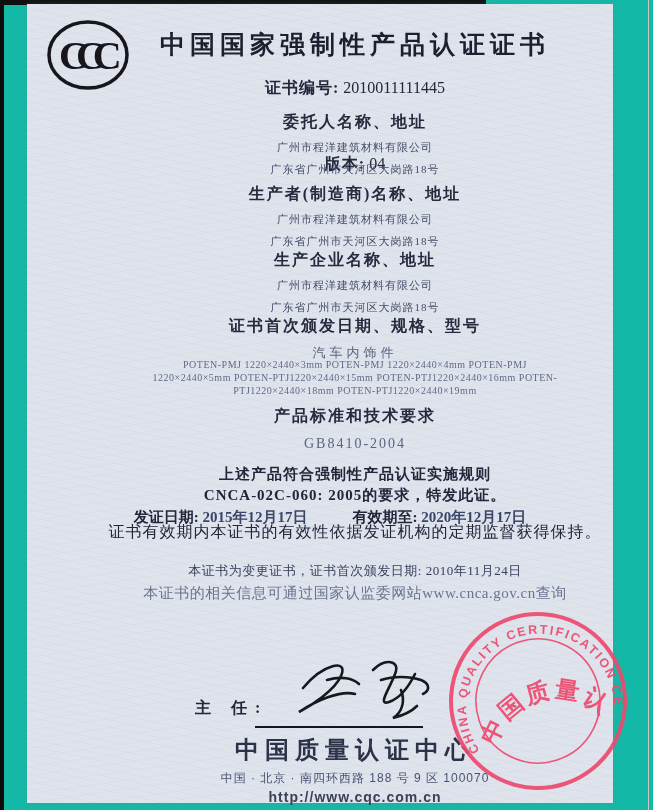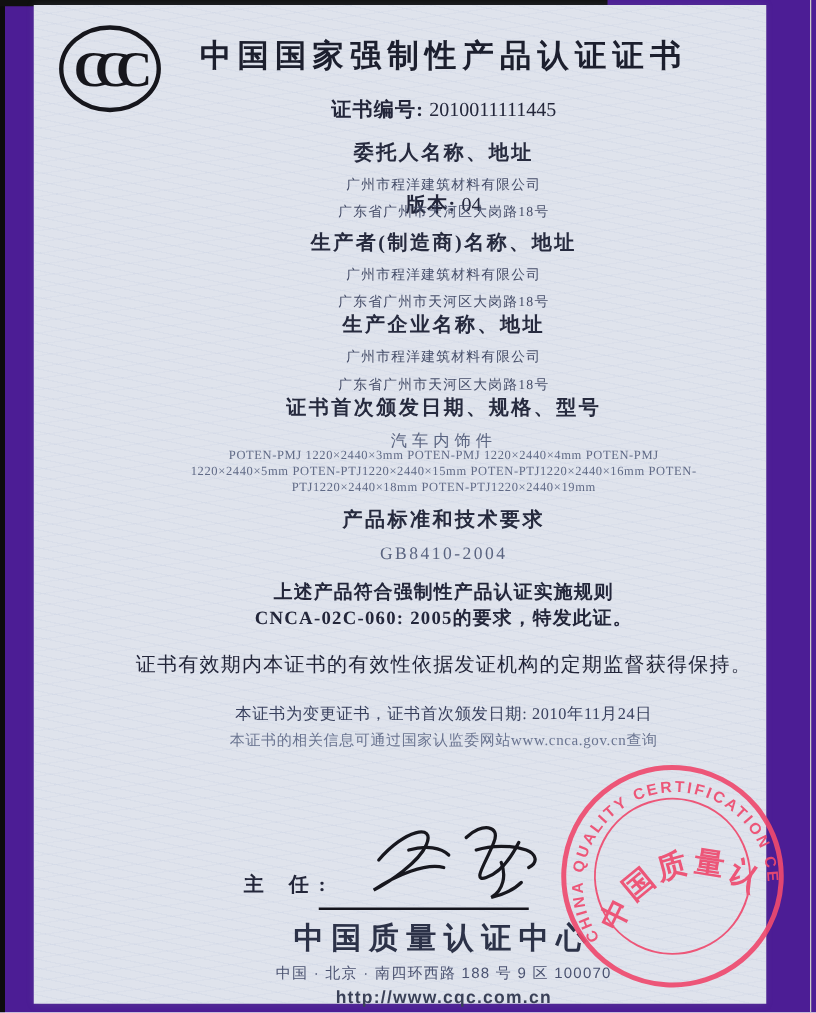--- a/index.html
+++ b/index.html
@@ -1,16 +1,16 @@
 <!DOCTYPE html>
 <html><head>
 <meta charset="utf-8">
 <style>
   html,body{margin:0;padding:0;background:#f6f6f4;}
-  .stage{position:relative;width:653px;height:810px;background:#4c1d95;overflow:hidden;
+  .stage{position:relative;width:653px;height:810px;background:#14b8a6;overflow:hidden;
          font-family:"Liberation Serif","DejaVu Serif",serif;}
   .edge-left{position:absolute;left:0;top:0;width:4px;height:810px;background:#0c0c0c;}
   .edge-top{position:absolute;left:0;top:0;width:486px;height:5px;background:#101010;}
   .edge-right{position:absolute;left:648px;top:0;width:1px;height:810px;background:#c9c9c9;}
   .paper{position:absolute;left:27px;top:4px;width:586px;height:799px;background:#dfe3ec;
          background-image:
            repeating-linear-gradient(12deg, rgba(140,160,200,0.07) 0 1px, transparent 1px 7px),
            repeating-linear-gradient(-8deg, rgba(150,165,205,0.06) 0 1px, transparent 1px 9px);
          box-shadow:0 0 6px rgba(120,130,150,0.25);}
   .c{position:absolute;left:70px;right:0;text-align:center;color:#23263a;}
@@ -21,21 +21,21 @@
   .small{font-size:11px;color:#454d68;letter-spacing:1px;}
   .prodname{font-size:13px;color:#5a6480;letter-spacing:4px;}
   .spec{font-size:10px;line-height:13px;color:#606a86;letter-spacing:0.5px;}
   .stdval{font-size:14px;color:#5a6480;letter-spacing:2px;}
   .stmt{font-size:15px;font-weight:bold;letter-spacing:1px;line-height:20px;}
   .datesrow{top:504px;left:40px;right:20px;display:flex;justify-content:center;gap:45px;
             font-size:15px;font-weight:bold;position:absolute;color:#23263a;}
   .dateval{color:#3a4668;}
   .validity{top:518px;font-size:16px;font-weight:normal;letter-spacing:1px;}
   .change{top:558px;font-size:13px;color:#39415e;letter-spacing:0.5px;}
-  .info{top:580px;font-size:12px;color:#6a7490;letter-spacing:0.5px;}
+  .info{top:580px;font-size:15px;color:#6a7490;letter-spacing:0.5px;}
   .ccc{position:absolute;left:18px;top:14px;}
   .cqc{position:absolute;left:30px;top:658px;}
   .director{position:absolute;left:168px;top:694px;font-size:16px;font-weight:bold;
             letter-spacing:8px;color:#23263a;}
   .sigline{position:absolute;left:228px;top:722px;width:168px;height:2px;background:#15151c;}
   .sig{position:absolute;left:262px;top:646px;}
   .stamp{position:absolute;left:420px;top:606px;z-index:3;opacity:0.92;}
   .orgname{top:730px;font-size:24px;font-weight:bold;letter-spacing:6px;color:#2c3248;}
   .orgaddr{top:766px;font-size:12px;color:#4a5270;letter-spacing:1px;
            font-family:"Liberation Sans","DejaVu Sans",sans-serif;}
@@ -91,20 +91,30 @@
       <div>1220×2440×5mm POTEN-PTJ1220×2440×15mm POTEN-PTJ1220×2440×16mm POTEN-</div>
       <div>PTJ1220×2440×18mm POTEN-PTJ1220×2440×19mm</div>
     </div>
 
     <div class="c heading" style="top:402px">产品标准和技术要求</div>
     <div class="c stdval" style="top:432px">GB8410-2004</div>
 
     <div class="c stmt" style="top:460px">上述产品符合强制性产品认证实施规则</div>
     <div class="c stmt" style="top:481px">CNCA-02C-060: 2005的要求，特发此证。</div>
 
+    <div class="datesrow">
+      <span>
+        <span>发证日期:</span>
+        <span class="dateval">2015年12月17日</span>
+      </span>
+      <span>
+        <span>有效期至:</span>
+        <span class="dateval">2020年12月17日</span>
+      </span>
+    </div>
 
     <div class="c validity">证书有效期内本证书的有效性依据发证机构的定期监督获得保持。</div>
     <div class="c change">本证书为变更证书，证书首次颁发日期: 2010年11月24日</div>
     <div class="c info">本证书的相关信息可通过国家认监委网站www.cnca.gov.cn查询</div>
 
 
     <div class="director">主 任:</div>
     <div class="sigline"></div>
     <div class="sig">
       <svg width="160" height="78" viewBox="0 0 160 78">

